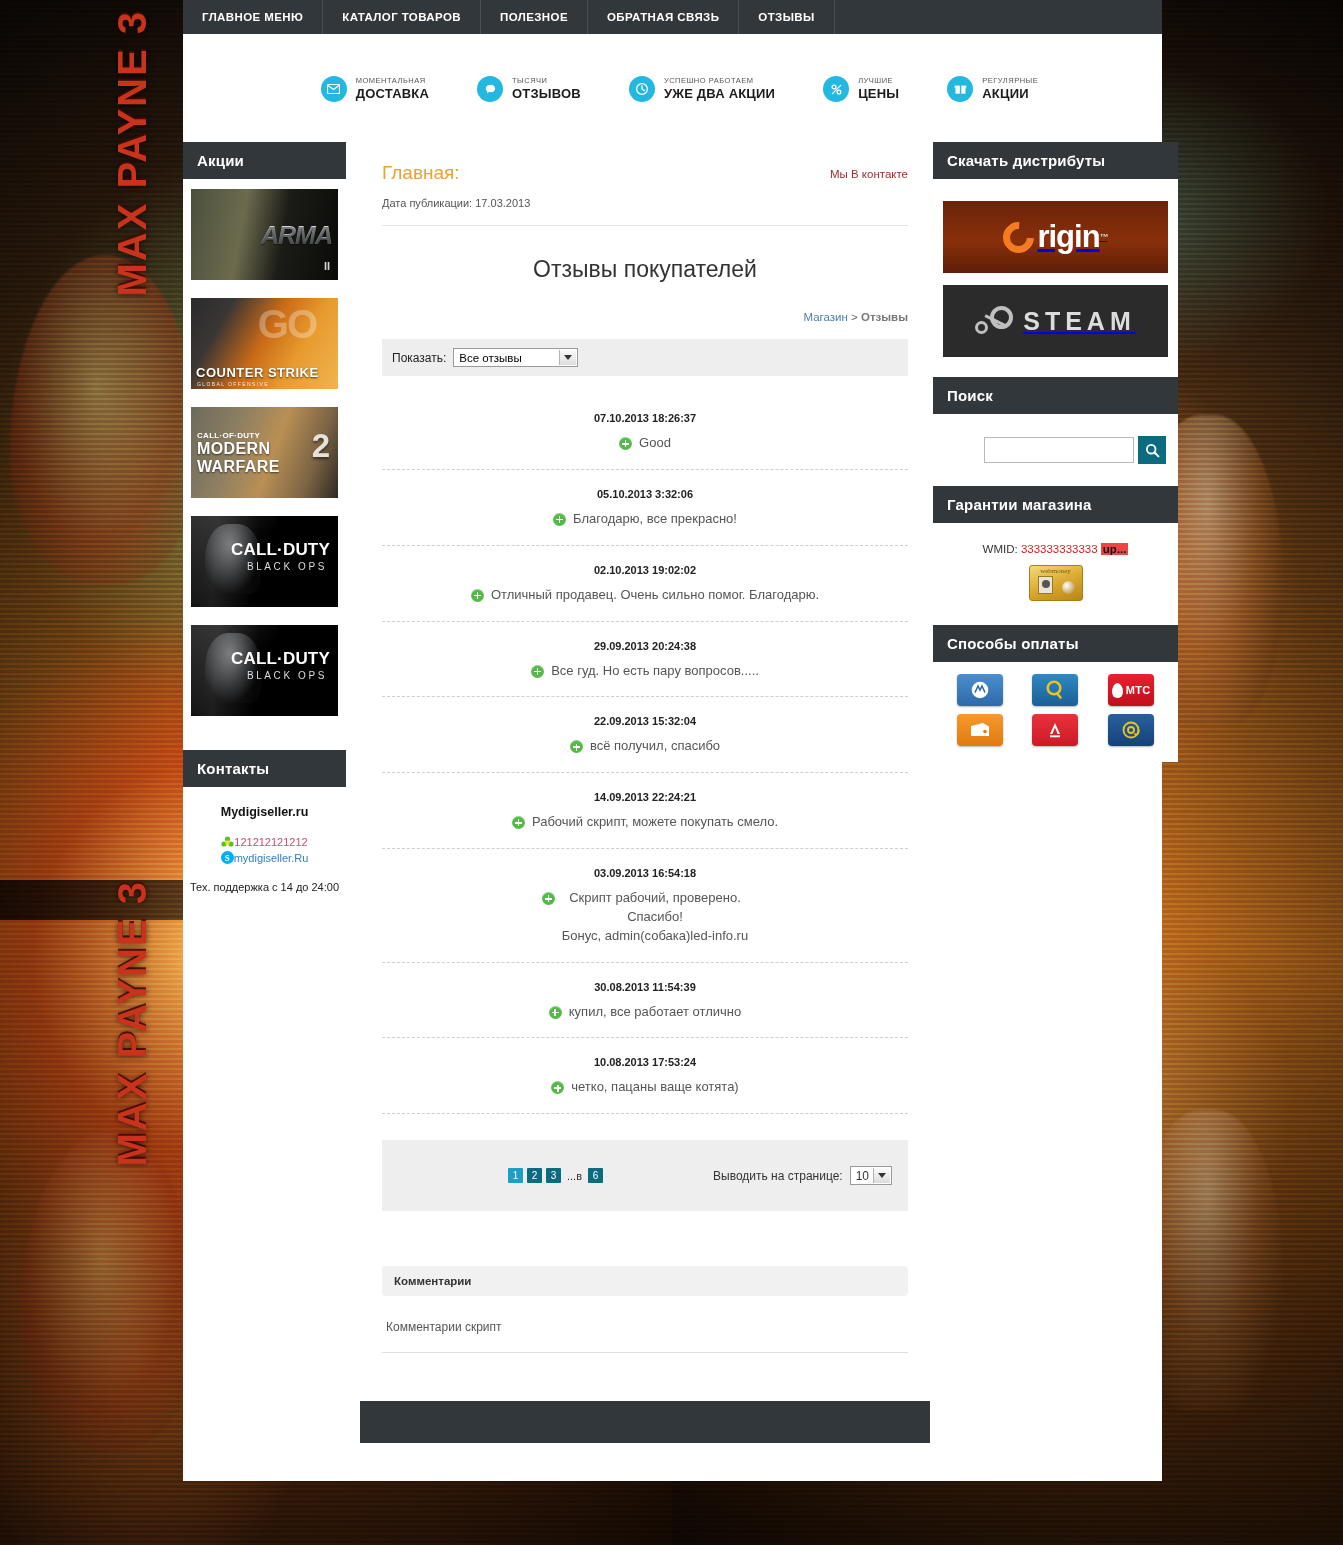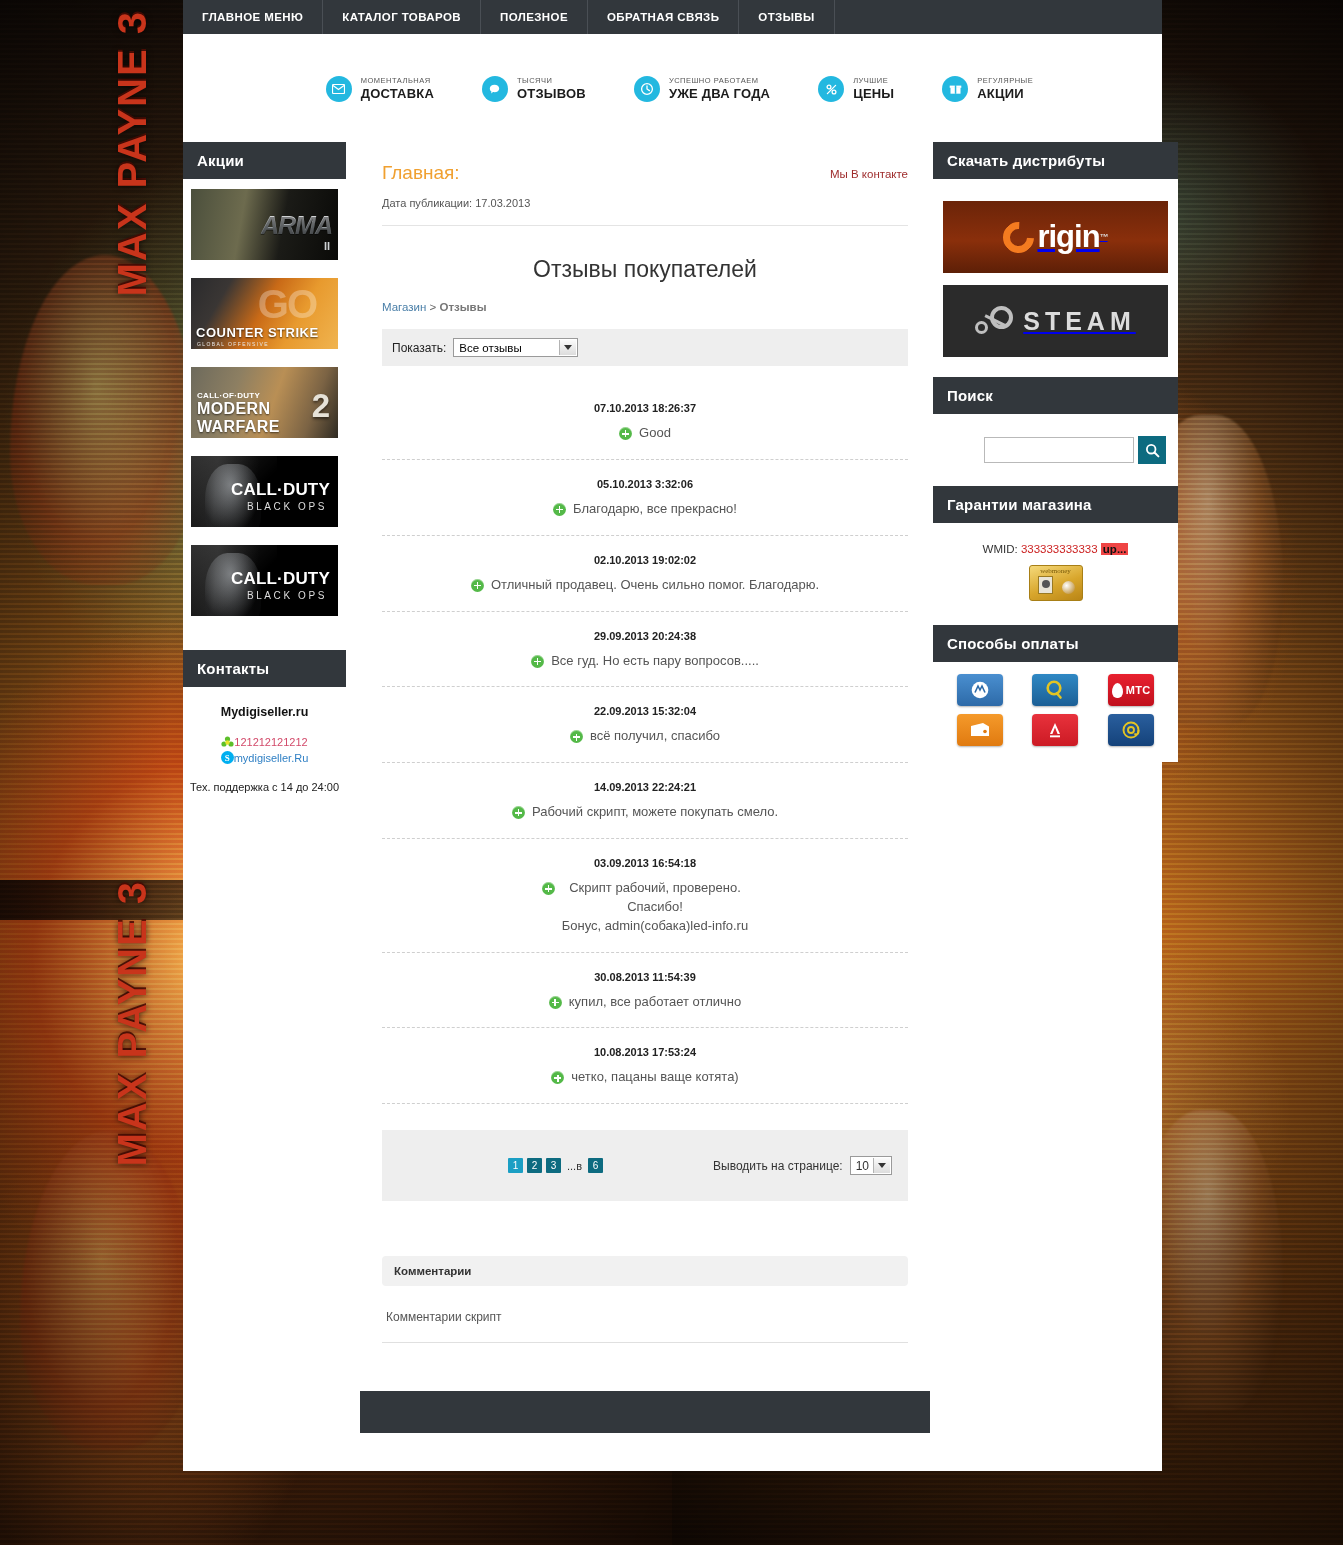--- a/index.html
+++ b/index.html
@@ -103,21 +103,21 @@
   .col-mid { width:570px; flex:0 0 570px; margin-left:14px; }
   .col-right { width:245px; flex:0 0 245px; margin-left:3px; }
 
   .blk-head {
     background:#32373c; color:#fff; font-size:15px; font-weight:bold;
     padding:10px 14px; letter-spacing:.2px;
   }
   .blk-body { background:#fff; padding:10px 8px 14px; }
 
   
-  .banner { width:100%; height:71px; margin-bottom:18px; display:block; position:relative; overflow:hidden; }
+  .banner { width:100%; height:91px; margin-bottom:18px; display:block; position:relative; overflow:hidden; }
   .banner:last-child { margin-bottom:2px; }
   .ban-label { position:absolute; color:#fff; font-weight:bold; }
 
   .ban-arma { background:linear-gradient(100deg,#4b4f3c 0%,#6d6b4e 35%,#1b1b17 62%,#0a0a08 100%); }
   .ban-arma .ban-label { right:6px; top:50%; transform:translateY(-50%); font-size:25px; letter-spacing:-1px;
     background:linear-gradient(180deg,#f2f2f2,#9aa0a4 55%,#5d6266); -webkit-background-clip:text; background-clip:text; color:transparent;
     text-shadow:0 1px 0 rgba(0,0,0,.4); font-style:italic; }
   .ban-arma .num { position:absolute; right:8px; bottom:8px; font-size:11px; color:#cfd3d6; font-weight:bold; }
 
   .ban-cs { background:linear-gradient(120deg,#2a2a2c 0%,#3a3634 22%,#c96a17 48%,#e89a2e 70%,#f0b450 100%); }
@@ -156,21 +156,21 @@
   
   .mid-head { background:#32373c; color:#fff; text-align:center; font-size:11.5px; padding:10px 0; font-weight:bold; }
   .mid-body { background:#fff; padding:20px 22px 0; }
   .crumbrow { display:flex; justify-content:space-between; align-items:flex-start; }
   .h-main { color:#f0a030; font-size:19px; font-weight:normal; margin:0; }
   .vk-link { color:#9e2b2b; font-size:11.5px; text-decoration:none; margin-top:6px; }
   .pubdate { font-size:11px; color:#555; margin-top:13px; }
   .hr-soft { border:0; border-top:1px solid #e4e4e4; margin:16px 0 0; }
 
   .page-title { text-align:center; font-size:23px; color:#333; font-weight:normal; margin:30px 0 0; }
-  .crumbs { text-align:left; font-size:11.5px; margin-top:18px; color:#666; }
+  .crumbs { text-align:right; font-size:11.5px; margin-top:28px; color:#666; }
   .crumbs a { color:#4a7fa8; text-decoration:none; }
   .crumbs b { color:#777; }
 
   .filterbar { background:#eeeeee; padding:9px 10px; margin-top:16px; display:flex; align-items:center; gap:7px; }
   .filterbar label { font-size:12px; color:#222; }
   .sel {
     position:relative; display:inline-flex; align-items:center;
     border:1px solid #9a9a9a; background:#fff; height:19px; padding:0 22px 0 5px;
     font-size:11.5px; color:#000; min-width:125px;
   }
@@ -320,21 +320,21 @@
       </div>
       <div class="feat">
         <span class="fcirc">
           <svg width="14" height="14" viewBox="0 0 14 14">
               <circle cx="7" cy="7" r="5.4" fill="none" stroke="#fff" stroke-width="1.3"></circle>
               <path d="M7 3.8V7l2.4 1.6" fill="none" stroke="#fff" stroke-width="1.3" stroke-linecap="round"></path>
             </svg>
         </span>
         <span class="ftxt">
           <span class="fsmall">УСПЕШНО РАБОТАЕМ</span>
-          <span class="fbig">УЖЕ ДВА ГОДА</span>
+          <span class="fbig">УЖЕ ДВА АКЦИИ</span>
         </span>
       </div>
       <div class="feat">
         <span class="fcirc">
           <svg width="13" height="13" viewBox="0 0 13 13">
               <circle cx="4" cy="4" r="1.9" fill="none" stroke="#fff" stroke-width="1.3"></circle>
               <circle cx="9" cy="9" r="1.9" fill="none" stroke="#fff" stroke-width="1.3"></circle>
               <path d="M10.6 2.4 L2.4 10.6" stroke="#fff" stroke-width="1.3" stroke-linecap="round"></path>
             </svg>
         </span>

